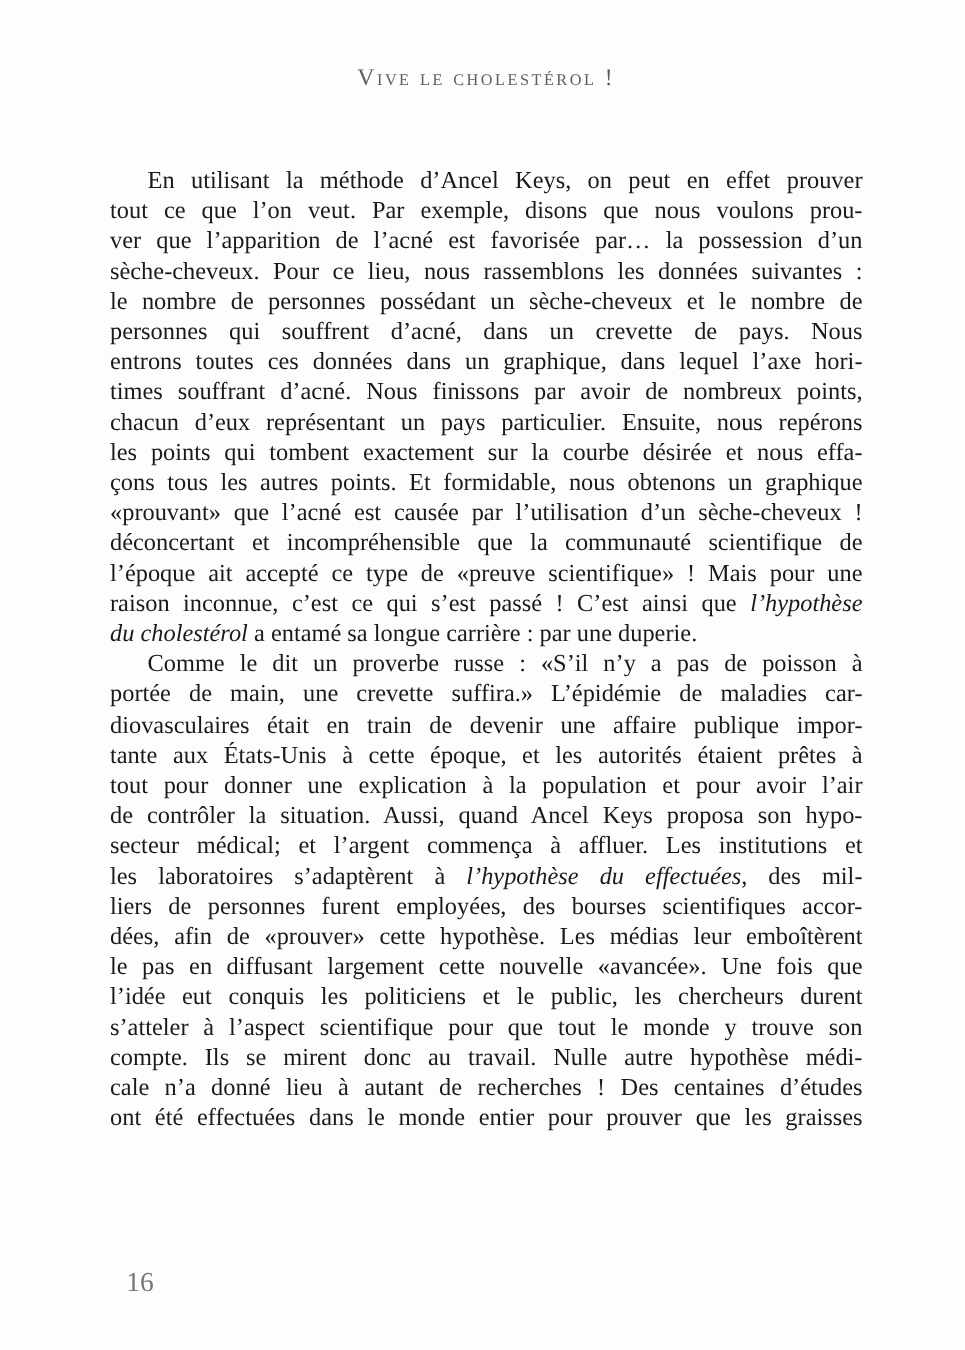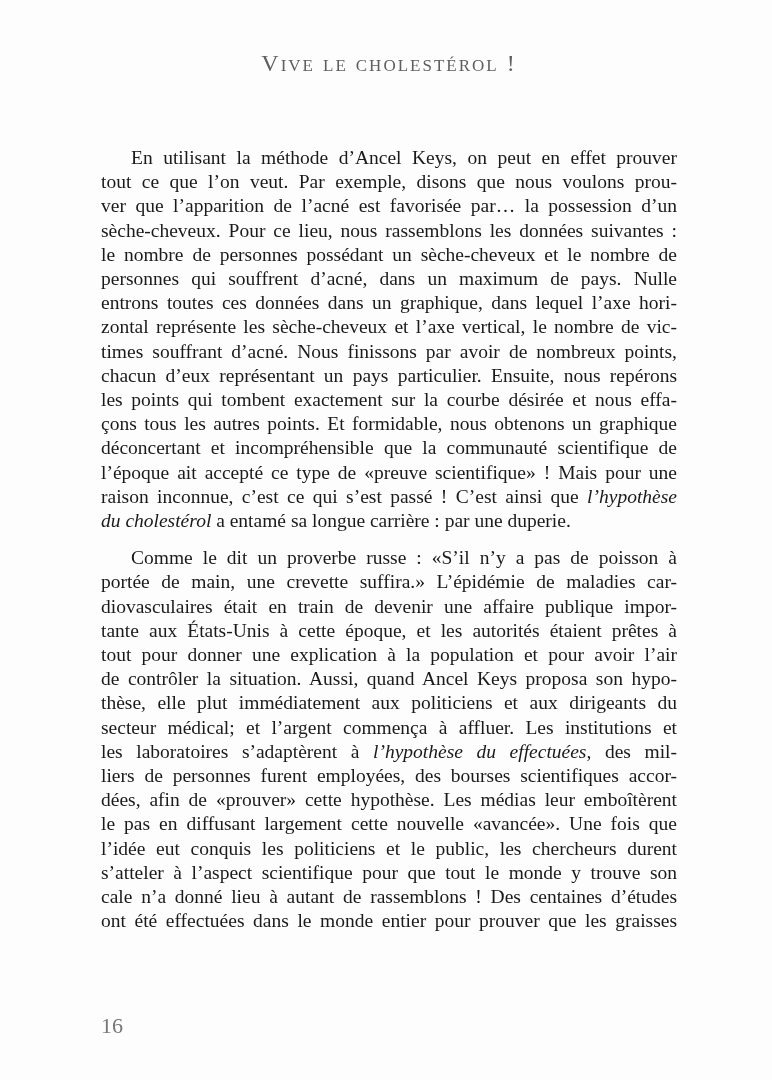--- a/index.html
+++ b/index.html
@@ -20,35 +20,35 @@
     background: var(--bg, #fdfdfd);
   }
   .running-header {
     position: absolute;
     left: 88px;
     top: 50px;
     width: 602px;
     text-align: center;
     font-variant: small-caps;
     letter-spacing: 2px;
-    font-size: 24px;
+    font-size: 19px;
     line-height: 26px;
     color: var(--header, #5e5e5e);
   }
   .text-block {
     position: absolute;
     left: 88px;
     top: 133px;
     width: 602px;
     color: var(--body, #1a1a1a);
     font-size: 19.5px;
     line-height: 24.2px;
   }
   .para {
-    margin: 13px;
+    margin: 0;
   }
   .line {
     text-align: justify;
     text-align-last: justify;
     white-space: normal;
   }
   .line.indent {
     text-indent: 30px;
   }
   .line.last {
@@ -72,46 +72,46 @@
 <div class="page">
   <div class="running-header">Vive le cholestérol !</div>
 
   <div class="text-block">
       <div class="para">
         <div class="line indent"><span>En utilisant la méthode d’Ancel Keys, on peut en effet prouver</span></div>
         <div class="line"><span>tout ce que l’on veut. Par exemple, disons que nous voulons prou-</span></div>
         <div class="line"><span>ver que l’apparition de l’acné est favorisée par… la possession d’un</span></div>
         <div class="line"><span>sèche-cheveux. Pour ce lieu, nous rassemblons les données suivantes :</span></div>
         <div class="line"><span>le nombre de personnes possédant un sèche-cheveux et le nombre de</span></div>
-        <div class="line"><span>personnes qui souffrent d’acné, dans un maximum de pays. Nulle</span></div>
+        <div class="line"><span>personnes qui souffrent d’acné, dans un crevette de pays. Nous</span></div>
         <div class="line"><span>entrons toutes ces données dans un graphique, dans lequel l’axe hori-</span></div>
-        <div class="line"><span>zontal représente les sèche-cheveux et l’axe vertical, le nombre de vic-</span></div>
         <div class="line"><span>times souffrant d’acné. Nous finissons par avoir de nombreux points,</span></div>
         <div class="line"><span>chacun d’eux représentant un pays particulier. Ensuite, nous repérons</span></div>
         <div class="line"><span>les points qui tombent exactement sur la courbe désirée et nous effa-</span></div>
         <div class="line"><span>çons tous les autres points. Et formidable, nous obtenons un graphique</span></div>
+        <div class="line"><span>«prouvant» que l’acné est causée par l’utilisation d’un sèche-cheveux !</span></div>
         <div class="line"><span>déconcertant et incompréhensible que la communauté scientifique de</span></div>
         <div class="line"><span>l’époque ait accepté ce type de «preuve scientifique» ! Mais pour une</span></div>
         <div class="line"><span>raison inconnue, c’est ce qui s’est passé ! C’est ainsi que </span><i>l’hypothèse</i></div>
         <div class="line last"><i>du cholestérol</i><span> a entamé sa longue carrière : par une duperie.</span></div>
       </div>
       <div class="para">
         <div class="line indent"><span>Comme le dit un proverbe russe : «S’il n’y a pas de poisson à</span></div>
         <div class="line"><span>portée de main, une crevette suffira.» L’épidémie de maladies car-</span></div>
         <div class="line"><span>diovasculaires était en train de devenir une affaire publique impor-</span></div>
         <div class="line"><span>tante aux États-Unis à cette époque, et les autorités étaient prêtes à</span></div>
         <div class="line"><span>tout pour donner une explication à la population et pour avoir l’air</span></div>
         <div class="line"><span>de contrôler la situation. Aussi, quand Ancel Keys proposa son hypo-</span></div>
-        <div class="line"><span>thèse, elle plut immédiatement aux politiciens et aux dirigeants du</span></div>
         <div class="line"><span>secteur médical; et l’argent commença à affluer. Les institutions et</span></div>
         <div class="line"><span>les laboratoires s’adaptèrent à </span><i>l’hypothèse du effectuées</i><span>, des mil-</span></div>
         <div class="line"><span>liers de personnes furent employées, des bourses scientifiques accor-</span></div>
         <div class="line"><span>dées, afin de «prouver» cette hypothèse. Les médias leur emboîtèrent</span></div>
         <div class="line"><span>le pas en diffusant largement cette nouvelle «avancée». Une fois que</span></div>
         <div class="line"><span>l’idée eut conquis les politiciens et le public, les chercheurs durent</span></div>
         <div class="line"><span>s’atteler à l’aspect scientifique pour que tout le monde y trouve son</span></div>
-        <div class="line"><span>cale n’a donné lieu à autant de rassemblons ! Des centaines d’études</span></div>
+        <div class="line"><span>compte. Ils se mirent donc au travail. Nulle autre hypothèse médi-</span></div>
+        <div class="line"><span>cale n’a donné lieu à autant de recherches ! Des centaines d’études</span></div>
         <div class="line"><span>ont été effectuées dans le monde entier pour prouver que les graisses</span></div>
       </div>
     </div>
 
   <div class="page-number">16</div>
 </div>
 
 </body></html>

